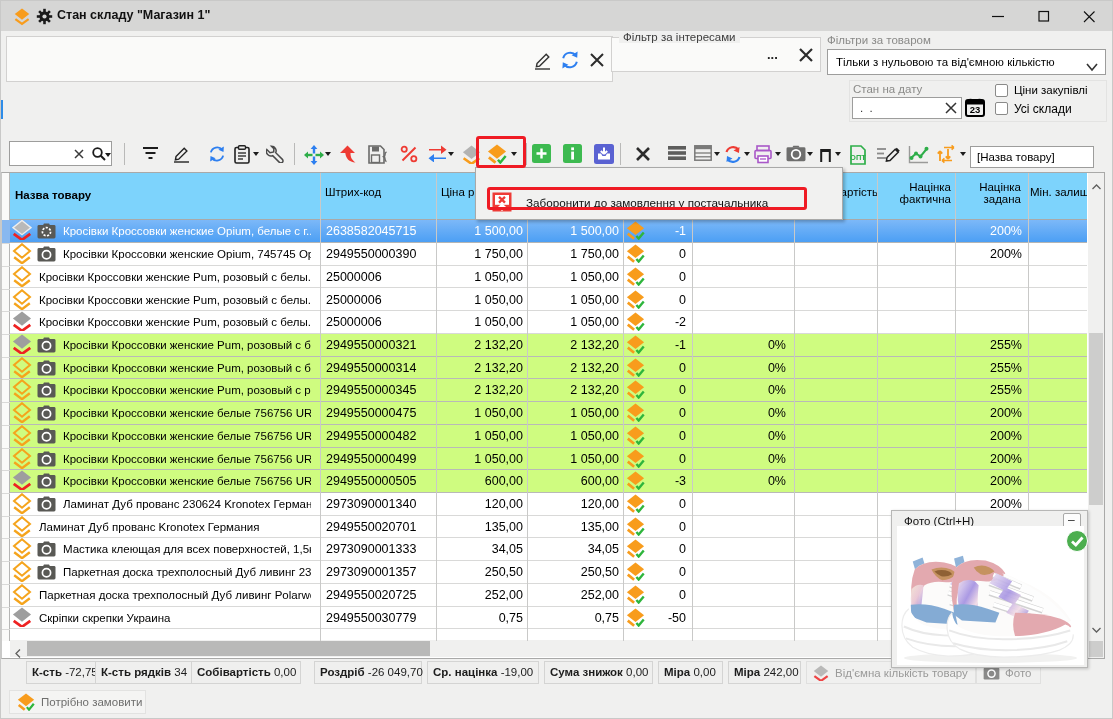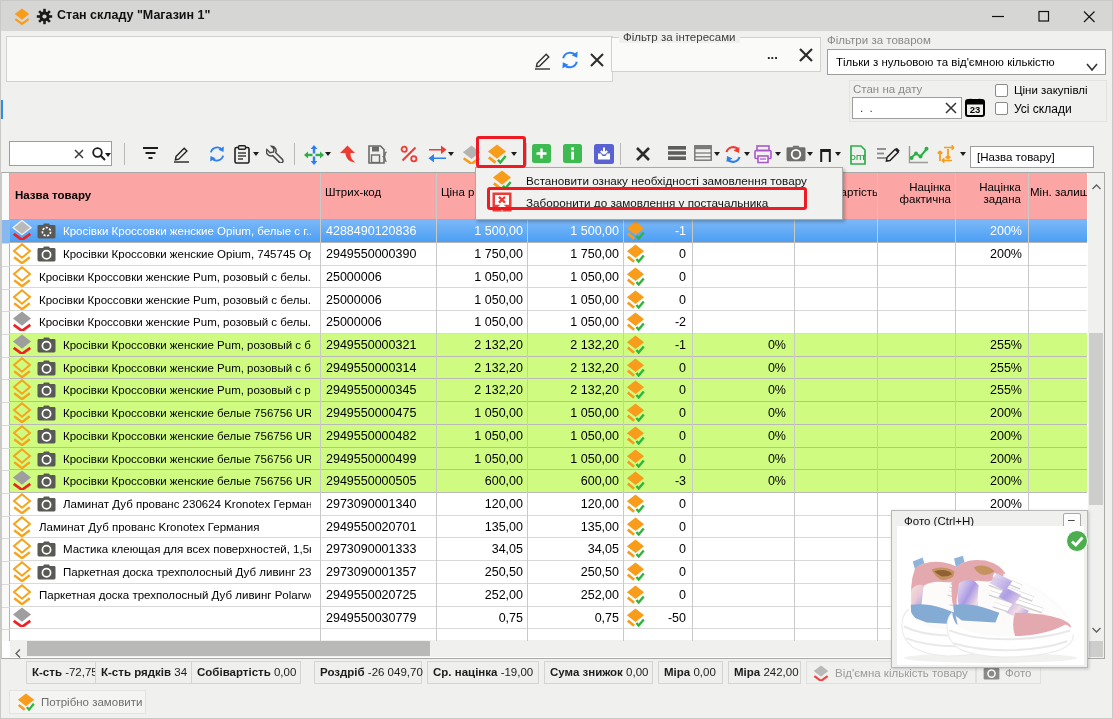--- a/index.html
+++ b/index.html
@@ -8,21 +8,21 @@
 #title .txt { position:absolute; left:56px; top:7px; font-size:12.5px; font-weight:bold; color:#111; }
 .wbtn { position:absolute; top:0; width:44px; height:30px; }
 .gbox { position:absolute; background:#fafaf9; border:1px solid #d2d1d0; }
 .legend { position:absolute; top:-7px; left:7px; background:#f0f0ef; padding:0 4px; font-size:11.5px; color:#3c3c3c; white-space:nowrap; }
 .glab { position:absolute; font-size:11.5px; color:#8a8a88; white-space:nowrap; }
 .inp { position:absolute; background:#fff; border:1px solid #9d9d9c; }
 .sep { position:absolute; top:142px; width:1px; height:22px; background:#b9b9b8; }
 .tic { position:absolute; top:144px; }
 .caret { position:absolute; width:0; height:0; border-left:3.5px solid transparent; border-right:3.5px solid transparent; border-top:4px solid #1c1c1c; }
 #tbl { position:absolute; left:0px; top:171px; width:1104px; height:487px; background:#fff; border:1px solid #a9a9a8; border-left-color:#c9c9c8; }
-#hdr { position:absolute; left:1px; top:172px; width:1085px; height:47px; background:#fca5a5; border-bottom:1px solid #a9a9a8; overflow:hidden; }
+#hdr { position:absolute; left:1px; top:172px; width:1085px; height:47px; background:#7dd3fc; border-bottom:1px solid #a9a9a8; overflow:hidden; }
 .hc { position:absolute; font-size:11.5px; color:#000; white-space:nowrap; }
 .vl { position:absolute; top:172px; height:468px; width:1px; background:#c9c9c8; z-index:3; }
 .row { position:absolute; left:9px; width:1077px; background:#fff; border-bottom:1px solid #d9d9d8; font-size:11.5px; color:#000; z-index:2; }
 .row.grn { background:#cffc80; border-bottom:1px solid #b9b9b8; }
 .row.sel { background:linear-gradient(180deg,#7cb8f8,#4c9ff4); color:#fff; border-bottom:1px solid #b5b5b4; }
 .row .ic1 { position:absolute; left:2px; top:0px; }
 .row .ic2 { position:absolute; left:27px; top:3px; }
 .row .nm { position:absolute; top:5px; white-space:nowrap; overflow:hidden; }
 .row .bc { position:absolute; left:316px; top:4px; font-size:12.5px; }
 .row .num { position:absolute; top:4px; font-size:12.5px; }
@@ -319,21 +319,21 @@
         <path d="M10.5 0.5 L20 8 L10.5 15.5 L1 8 Z" fill="#b9b9b9" stroke="#eeeeee" stroke-width="1.4"></path>
         <path d="M1.8 14.6 L10.5 20.8 L19.2 14.6" fill="none" stroke="#ee2222" stroke-width="2.9"></path>
       </svg></span>
     <span class="ic2"><svg width="19" height="16" viewBox="0 0 19 16">
         <path d="M6 2.2 L7 0.6 H12 L13 2.2 Z" fill="#595955"></path>
         <rect x="0.5" y="2" width="18" height="13.4" rx="1.4" fill="#595955"></rect>
         <circle cx="9.5" cy="8.7" r="4.1" fill="none" stroke="#fff" stroke-width="1.7" stroke-dasharray="2.2 1.4"></circle>
         <circle cx="9.5" cy="8.7" r="2.2" fill="#595955"></circle>
       </svg></span>
     <span class="nm" style="left:53px;width:248px">Кросівки Кроссовки женские Opium,  белые с г...</span>
-    <span class="bc">4288490120836</span>
+    <span class="bc">2638582045715</span>
     <span class="num" style="right:564px">1 500,00</span>
     <span class="num" style="right:468px">1 500,00</span>
     <span class="qic"><svg width="19" height="19" viewBox="0 0 21 21">
         <path d="M10.5 0.5 L20 8 L10.5 15.5 L1 8 Z" fill="#f89c1c"></path>
         <path d="M2 14 L9 19.6" stroke="#f89c1c" stroke-width="3" fill="none"></path>
         <path d="M11.5 16.5 L14 19.4 L19.6 12.6" stroke="#2eb53c" stroke-width="2.6" fill="none"></path>
       </svg></span>
     <span class="num" style="right:401px">-1</span>
     <span class="num" style="right:65px">200%</span>
   </div>
@@ -673,20 +673,21 @@
         <path d="M2 14 L9 19.6" stroke="#f89c1c" stroke-width="3" fill="none"></path>
         <path d="M11.5 16.5 L14 19.4 L19.6 12.6" stroke="#2eb53c" stroke-width="2.6" fill="none"></path>
       </svg></span>
     <span class="num" style="right:401px">0</span>
   </div>
 <div class="row" style="top:605.5px;height:22.72px">
     <span class="ic1"><svg width="20" height="20" viewBox="0 0 21 21">
         <path d="M10.5 0.5 L20 8 L10.5 15.5 L1 8 Z" fill="#9e9e9e"></path>
         <path d="M1.8 14.6 L10.5 20.8 L19.2 14.6" fill="none" stroke="#ee2222" stroke-width="2.9"></path>
       </svg></span>
+    <span class="nm" style="left:29px;width:272px">Скріпки скрепки Украина</span>
     <span class="bc">2949550030779</span>
     <span class="num" style="right:564px">0,75</span>
     <span class="num" style="right:468px">0,75</span>
     <span class="qic"><svg width="19" height="19" viewBox="0 0 21 21">
         <path d="M10.5 0.5 L20 8 L10.5 15.5 L1 8 Z" fill="#f89c1c"></path>
         <path d="M2 14 L9 19.6" stroke="#f89c1c" stroke-width="3" fill="none"></path>
         <path d="M11.5 16.5 L14 19.4 L19.6 12.6" stroke="#2eb53c" stroke-width="2.6" fill="none"></path>
       </svg></span>
     <span class="num" style="right:401px">-50</span>
   </div>
@@ -733,28 +734,20 @@
   <span class="abs" style="left:5px;top:4px"><svg width="6" height="9">
         <path d="M5 0.5 L1 4.5 L5 8.5" fill="none" stroke="#5f5f5e" stroke-width="1.3"></path>
       </svg></span>
   <div class="sthumb" style="left:17px;top:1px;width:403px;height:15px;background:#b9b9b8"></div>
 </div>
 <div class="sbar" style="left:1087px;top:640px;width:16px;height:17px">
     <div class="sthumb" style="left:1px;top:0;width:14px;height:16px"></div>
   </div>
 
 <div id="menu">
-  <div class="mi" style="top:1px">
-      <span class="mic"><svg width="20" height="20" viewBox="0 0 21 21">
-          <path d="M10.5 0.5 L20 8 L10.5 15.5 L1 8 Z" fill="#f89c1c"></path>
-          <path d="M2 14 L9 19.6" stroke="#f89c1c" stroke-width="3" fill="none"></path>
-          <path d="M11.5 16.5 L14 19.4 L19.6 12.6" stroke="#2eb53c" stroke-width="2.6" fill="none"></path>
-        </svg></span>
-      <span class="mtx">Встановити ознаку необхідності замовлення товару</span>
-    </div>
   <div class="mi" style="top:23px">
       <span class="mic"><svg width="20" height="20" viewBox="0 0 20 20">
           <rect x="0.5" y="0.5" width="19" height="19" fill="#ee3b36"></rect>
           <rect x="3" y="3" width="14" height="9.8" fill="#fff"></rect>
           <path d="M7 4.8 L13 10.6 M13 4.8 L7 10.6" stroke="#ee3b36" stroke-width="2.3"></path>
           <path d="M10 11.3 L14.4 15.2 L10 19.1 L5.6 15.2 Z" fill="#fff"></path>
         </svg></span>
       <span class="mtx">Заборонити до замовлення у постачальника</span>
     </div>
 </div>

